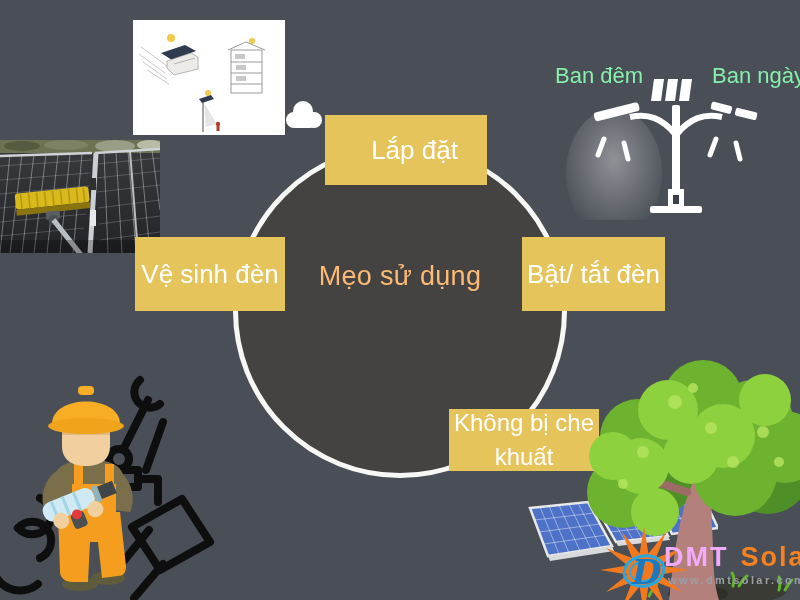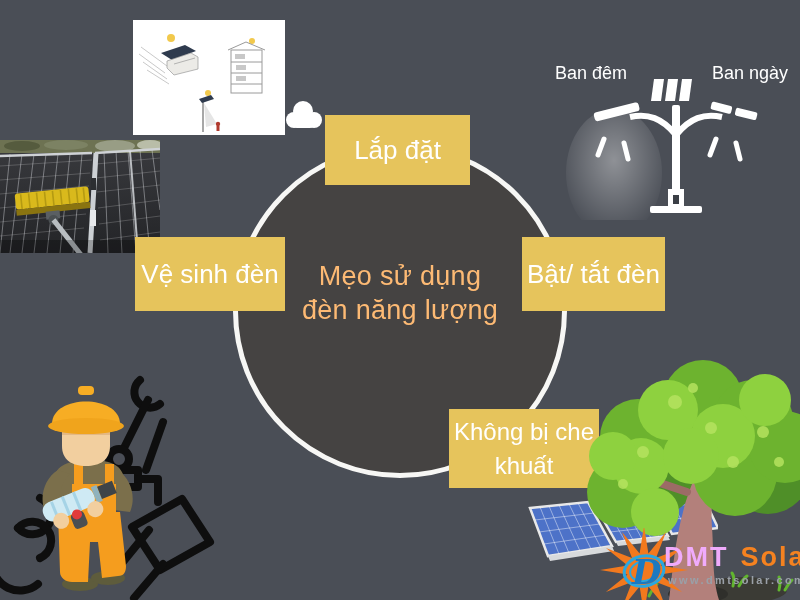--- a/index.html
+++ b/index.html
@@ -8,27 +8,27 @@
   
   .ring{position:absolute;left:233px;top:144px;width:324px;height:324px;border-radius:50%;
         border:5px solid #f7f7f5;background:#454342;z-index:10;}
   .center-text{position:absolute;left:250px;top:259px;width:300px;z-index:20;
         color:#fdba74;font-size:27px;line-height:34px;text-align:center;letter-spacing:.3px;}
   
   .step{position:absolute;background:#e6c45c;color:#ffffff;display:flex;flex-direction:column;
         align-items:center;justify-content:center;text-align:center;z-index:30;}
   .step.single{font-size:26px;}
   .step.double{font-size:24px;line-height:34px;}
-  .step-top{left:325px;top:115px;width:145px;height:70px;}
+  .step-top{left:325px;top:115px;width:145px;height:70px;padding-left:17px;}
   .step-left{left:135px;top:237px;width:150px;height:74px;}
   .step-right{left:522px;top:237px;width:143px;height:74px;}
   .step-bl{left:196px;top:411px;width:147px;height:77px;}
-  .step-br{left:449px;top:409px;width:150px;height:79px;}
-  
-  .daynight{position:absolute;top:63px;color:#ffffff;font-size:18px;z-index:5;white-space:nowrap;}
+  .step-br{left:449px;top:409px;width:150px;height:62px;}
+  
+  .daynight{position:absolute;top:63px;color:#86efac;font-size:22px;z-index:5;white-space:nowrap;}
   .night{left:555px;} .day{left:712px;}
   
   .sketchbox{position:absolute;left:133px;top:20px;width:152px;height:115px;background:#ffffff;z-index:4;}
   .cloud{position:absolute;left:283px;top:99px;z-index:4;}
   .photo{position:absolute;left:0;top:140px;width:160px;height:113px;z-index:8;}
   .lampsvg{position:absolute;left:540px;top:55px;z-index:4;}
   .workersvg{position:absolute;left:0;top:372px;z-index:6;}
   .panelsvg{position:absolute;left:518px;top:492px;z-index:31;}
   .treesvg{position:absolute;left:583px;top:352px;z-index:32;}
   
@@ -200,21 +200,20 @@
     <rect x="128" y="134" width="16" height="20" fill="#ffffff"></rect>
     <rect x="133" y="140" width="6" height="9" fill="#3b3f46"></rect>
     <rect x="110" y="151" width="52" height="7" rx="2" fill="#ffffff"></rect>
   </svg>
   <div class="daynight night">Ban đêm</div>
   <div class="daynight day">Ban ngày</div>
 
   <div class="ring"></div>
   <div class="center-text">
     <div>Mẹo sử dụng</div>
-    <div>đèn năng lượng</div>
   </div>
 
   <div class="step single step-top">Lắp đặt</div>
   <div class="step single step-left">Vệ sinh đèn</div>
   <div class="step single step-right">Bật/ tắt đèn</div>
   <div class="step double step-br">
     <span>Không bị che</span>
     <span>khuất</span>
   </div>
 

